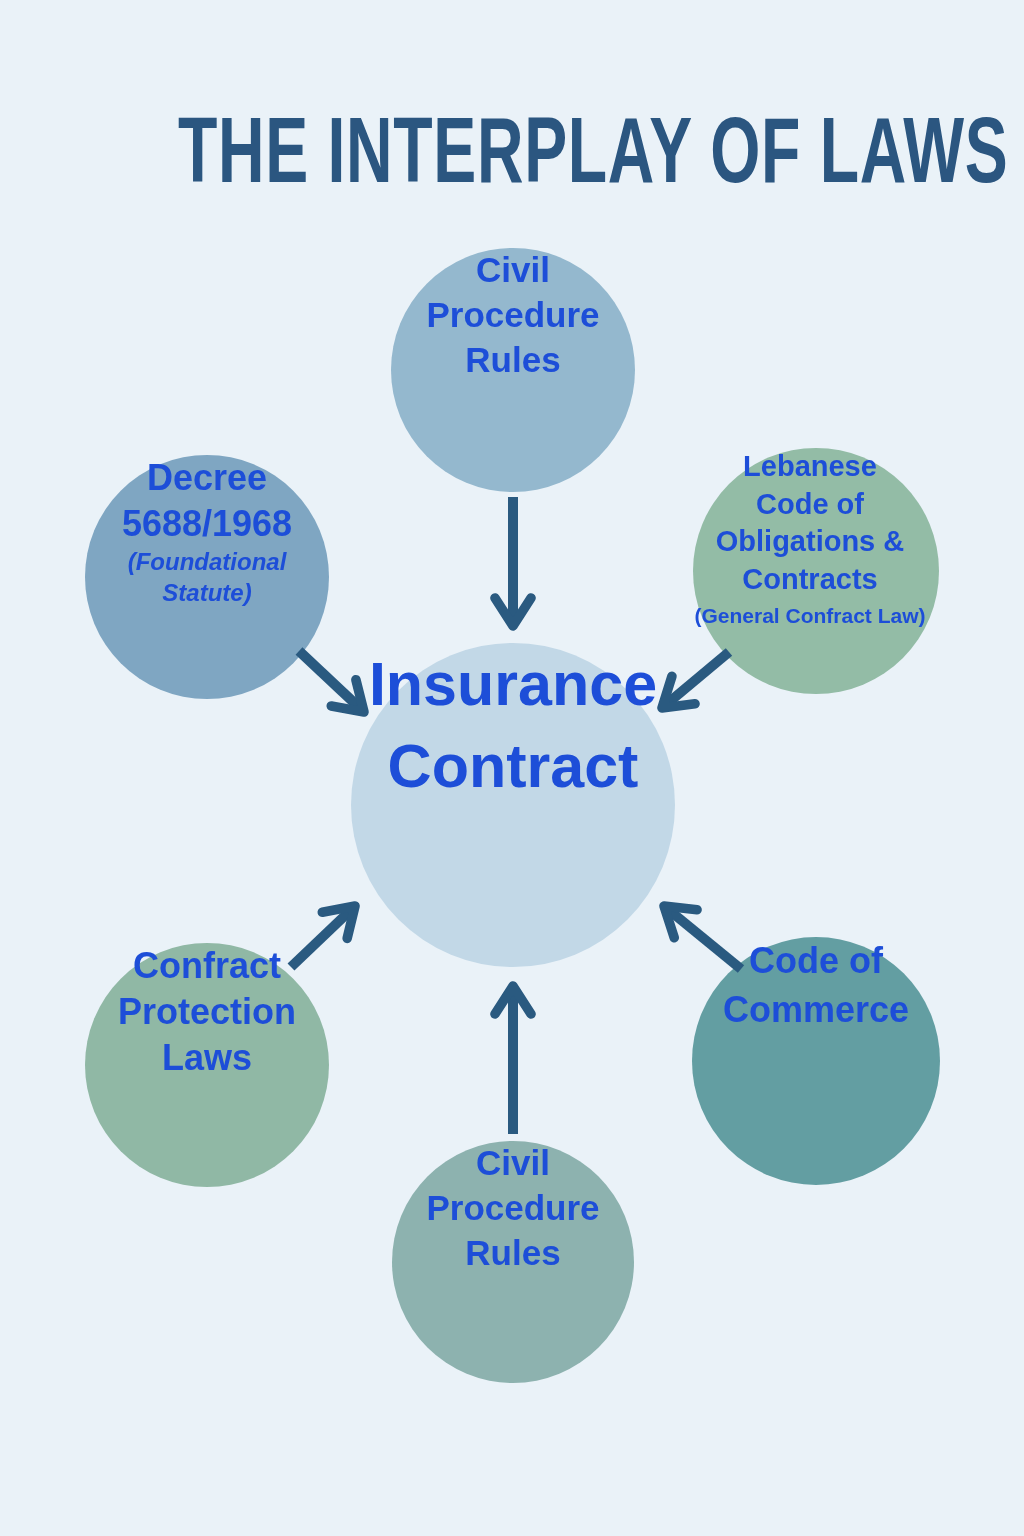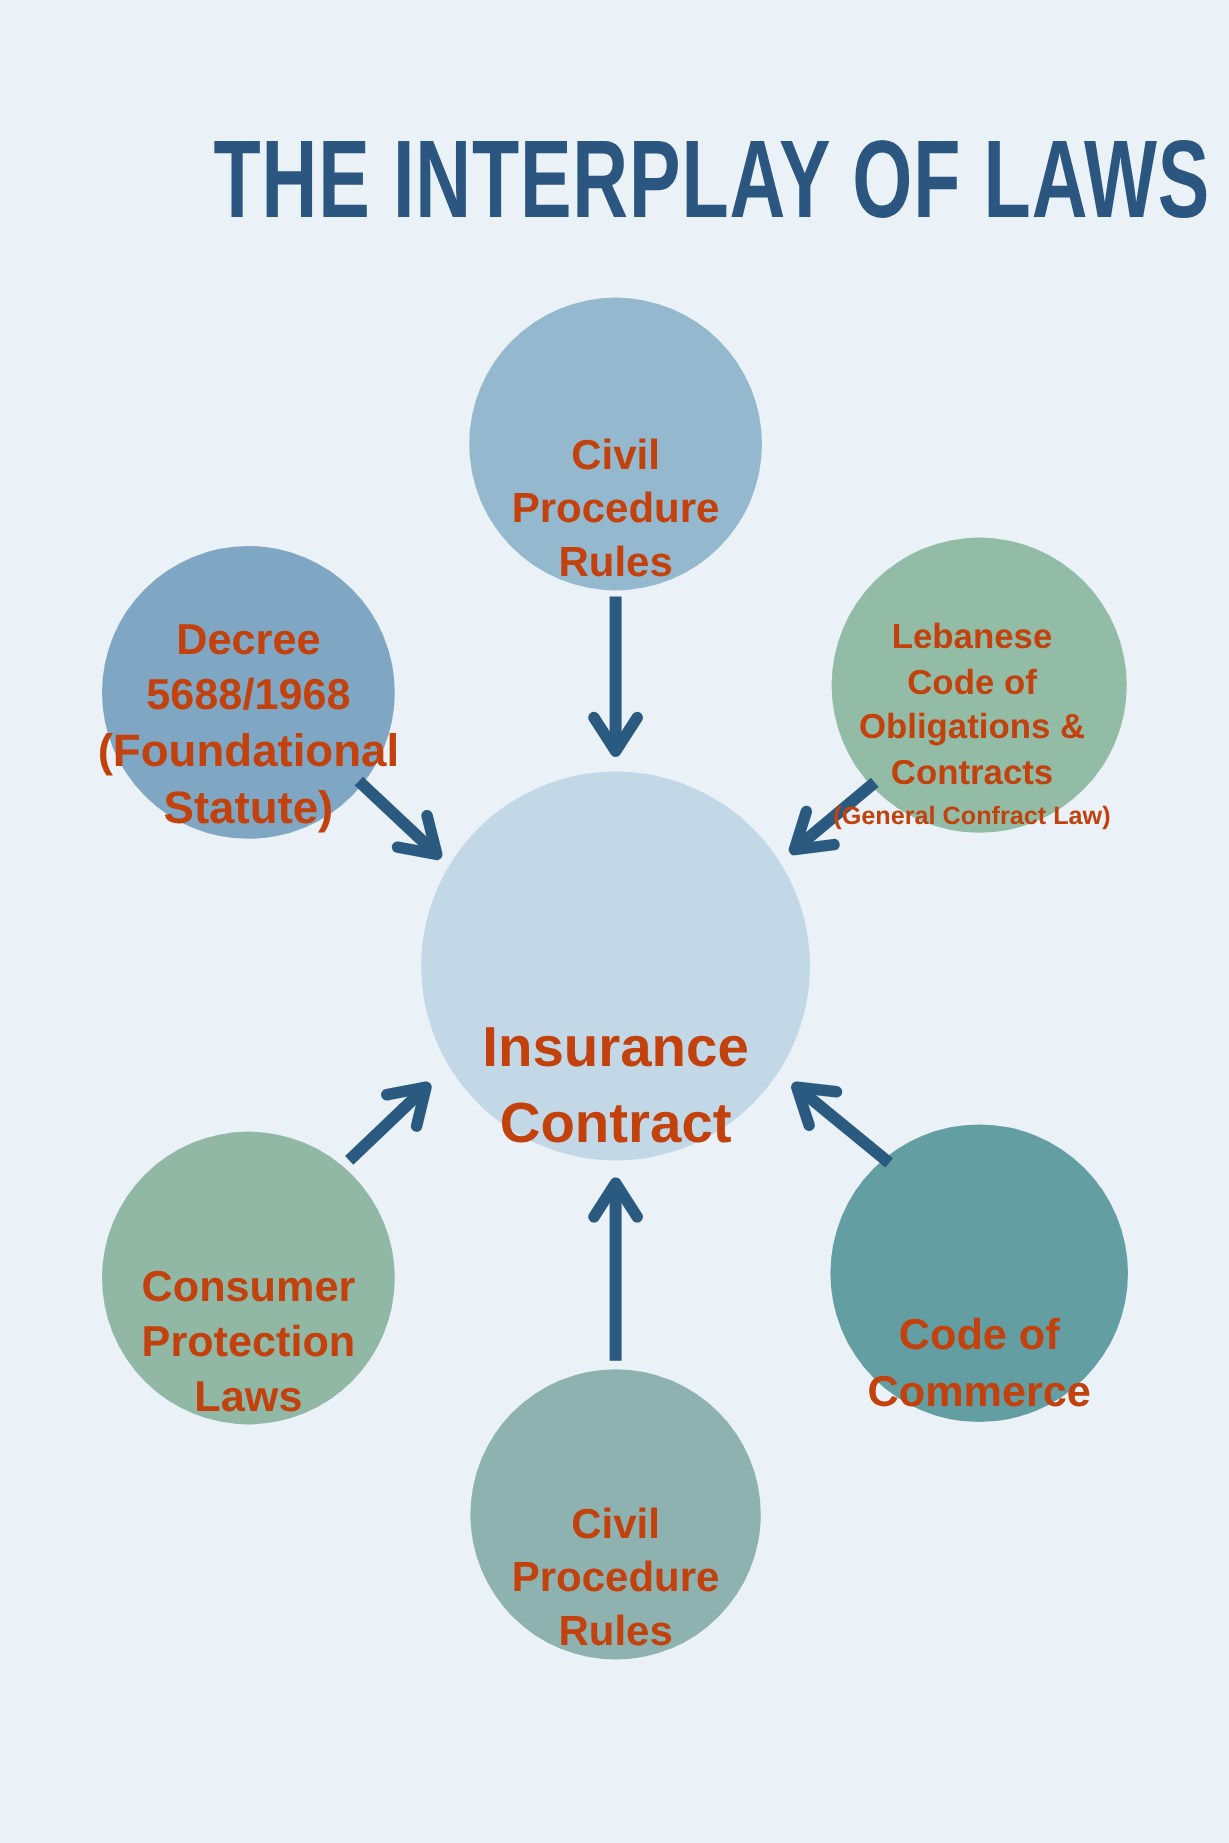--- a/index.html
+++ b/index.html
@@ -32,33 +32,33 @@
     left: 0;
     top: 0;
     width: 1024px;
     height: 1536px;
   }
   .node-text {
     position: absolute;
     display: flex;
     flex-direction: column;
     align-items: center;
-    justify-content: flex-end;
+    justify-content: flex-start;
     text-align: center;
-    color: #c2410c;
+    color: #1d4ed8;
     font-weight: 700;
     line-height: 1.28;
   }
   .node-text .label, .node-text .sublabel { white-space: pre-line; }
   .nt-top       { left: 391px; top: 248px;  width: 244px; height: 244px; font-size: 35px; }
   .nt-ul        { left: 85px;  top: 455px;  width: 244px; height: 244px; font-size: 36px; }
-  .nt-ul .sublabel { font-size: 38px; }
+  .nt-ul .sublabel { font-size: 24px; font-style: italic; }
   .nt-ur        { left: 687px; top: 448px;  width: 246px; height: 246px; font-size: 29px; line-height: 1.3; }
   .nt-ur .sublabel { font-size: 21px; margin-top: 3px; }
-  .nt-center    { left: 351px; top: 643px;  width: 324px; height: 324px; font-size: 47px; line-height: 1.35; }
+  .nt-center    { left: 351px; top: 643px;  width: 324px; height: 324px; font-size: 61px; line-height: 1.35; }
   .nt-ll        { left: 85px;  top: 943px;  width: 244px; height: 244px; font-size: 36px; }
   .nt-lr        { left: 692px; top: 937px;  width: 248px; height: 248px; font-size: 36px; line-height: 1.35; }
   .nt-bottom    { left: 392px; top: 1141px; width: 242px; height: 242px; font-size: 35px; }
 </style>
 </head>
 <body>
 
 <div class="page-title-wrap">
   <span class="page-title">THE INTERPLAY OF LAWS</span>
 </div>
@@ -106,21 +106,21 @@
 Contracts</span>
   <span class="sublabel">(General Confract Law)</span>
 </div>
 
 <div class="node-text nt-center">
   <span class="label">Insurance
 Contract</span>
 </div>
 
 <div class="node-text nt-ll">
-  <span class="label">Consumer
+  <span class="label">Confract
 Protection
 Laws</span>
 </div>
 
 <div class="node-text nt-lr">
   <span class="label">Code of
 Commerce</span>
 </div>
 
 <div class="node-text nt-bottom">

